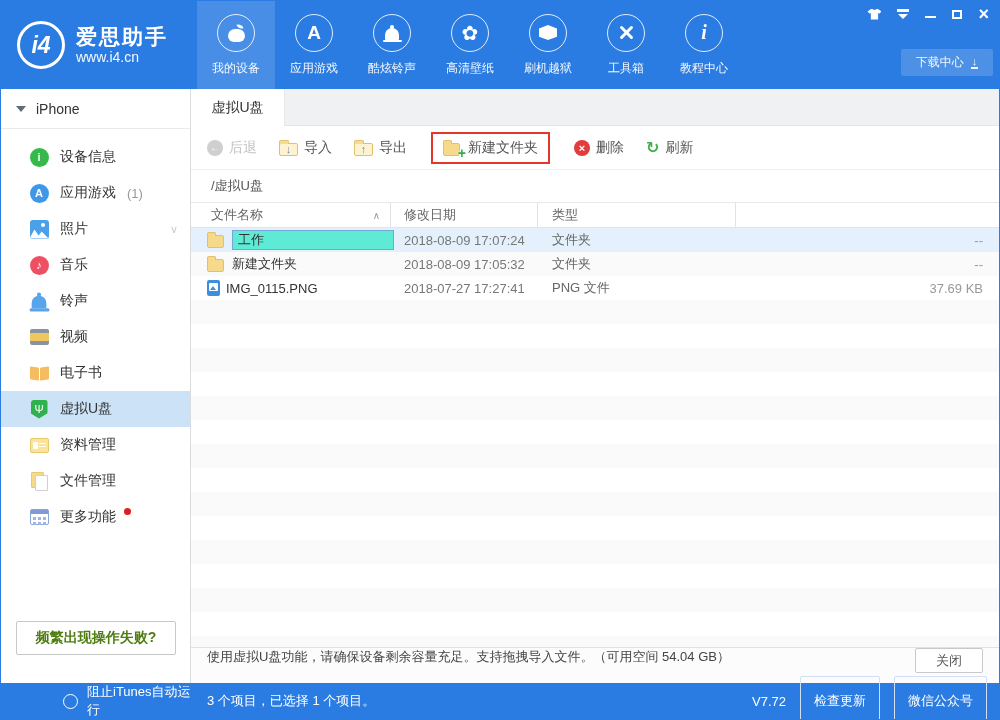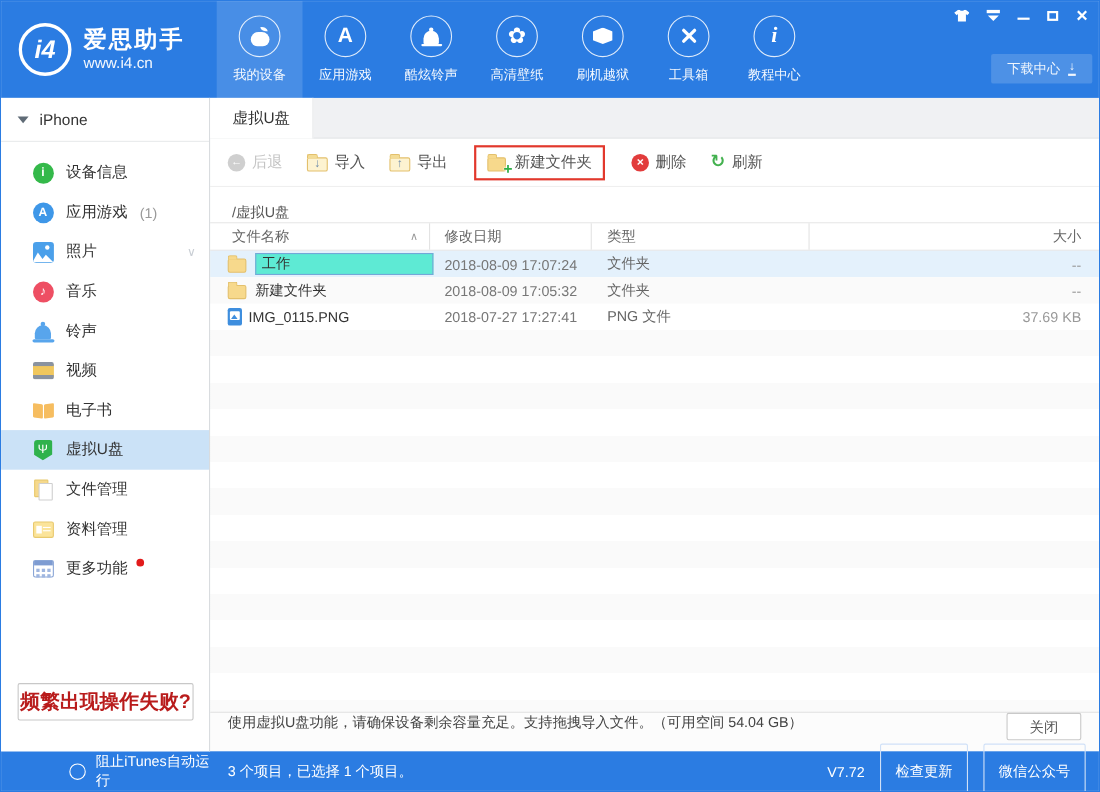--- a/index.html
+++ b/index.html
@@ -114,21 +114,21 @@
   .filemgmt-icon::before{content:"";position:absolute;left:0;top:0;width:11px;height:14px;
     background:#f6d98c;border:1px solid #e8c96e;border-radius:1px;}
   .filemgmt-icon::after{content:"";position:absolute;left:4px;top:3px;width:11px;height:14px;
     background:#fff;border:1px solid #cfcfcf;border-radius:1px;}
   .more-icon{width:19px;height:16px;border:1.5px solid #8aa6d6;border-radius:2px;position:relative;background:#fff;}
   .more-icon::before{content:"";position:absolute;left:0;top:0;width:100%;height:4px;background:#7e9cd2;}
   .more-icon::after{content:"";position:absolute;left:2.5px;top:7px;width:3px;height:3px;background:#9fb6e0;
     box-shadow:5px 0 #9fb6e0,10px 0 #9fb6e0,0 5px #9fb6e0,5px 5px #9fb6e0,10px 5px #9fb6e0;}
   .help-btn{position:absolute;bottom:28px;left:15px;width:160px;height:34px;background:#fff;
     border:1px solid #c8c8c8;border-radius:2px;display:flex;align-items:center;justify-content:center;
-    color:#b91c1c;font-size:18px;font-weight:bold;cursor:pointer;}
+    color:#4d7c0f;font-size:14px;font-weight:bold;cursor:pointer;}
   
   .main{flex:1;display:flex;flex-direction:column;min-width:0;background:#fff;}
   .tabstrip{height:37px;background:#f0f1f3;border-bottom:1px solid #e3e6e8;display:flex;flex-shrink:0;}
   .tab{width:94px;height:37px;background:#fff;display:flex;align-items:center;justify-content:center;
     font-size:14px;color:#333;border-right:1px solid #e6e8ea;margin-bottom:-1px;position:relative;z-index:1;cursor:pointer;}
   .toolbar{height:44px;display:flex;align-items:center;padding-left:16px;gap:22px;
     border-bottom:1px solid #efefef;flex-shrink:0;}
   .tool-btn{display:flex;align-items:center;gap:6px;font-size:14px;color:#555;cursor:pointer;}
   .tool-btn.disabled{color:#c3c3c3;}
   .back-circ{width:16px;height:16px;border-radius:50%;background:#cfcfcf;color:#fff;
@@ -143,21 +143,21 @@
   .folder-solid::before{content:"";position:absolute;top:-4px;left:-1px;width:7px;height:3px;
     background:#f7d98c;border:1px solid #e3c06c;border-bottom:none;border-radius:2px 2px 0 0;}
   .ovl-arrow{position:absolute;left:50%;top:58%;transform:translate(-50%,-50%);
     color:#6f8cab;font-weight:bold;font-size:11px;line-height:1;}
   .ovl-plus{position:absolute;right:-4px;bottom:-4px;color:#2fae47;font-weight:bold;font-size:14px;
     line-height:1;text-shadow:0 0 2px #fff,0 0 2px #fff;}
   .newfolder-hl{border:2px solid #e2382c;padding:5px 10px;display:flex;margin:0 2px;}
   .del-circ{width:16px;height:16px;border-radius:50%;background:#e23c3c;color:#fff;
     display:flex;align-items:center;justify-content:center;font-size:11px;font-weight:bold;}
   .refresh-glyph{color:#43b14f;font-size:16px;font-weight:bold;line-height:1;}
-  .path-row{height:32px;display:flex;align-items:flex-end;padding-left:20px;font-size:13px;
+  .path-row{height:32px;display:flex;align-items:center;padding-left:20px;font-size:13px;
     color:#555;flex-shrink:0;}
   
   .thead{height:26px;display:flex;align-items:center;border-top:1px solid #e8e8e8;
     border-bottom:1px solid #e4e4e4;font-size:13px;color:#666;flex-shrink:0;}
   .col-name{width:200px;padding-left:20px;display:flex;align-items:center;height:100%;}
   .col-date{width:147px;padding-left:13px;height:100%;display:flex;align-items:center;}
   .col-type{width:198px;padding-left:14px;height:100%;display:flex;align-items:center;}
   .col-size{flex:1;padding-right:16px;text-align:right;justify-content:flex-end;display:flex;align-items:center;height:100%;}
   .thead .col-name,.thead .col-date,.thead .col-type{border-right:1px solid #e3e3e3;cursor:pointer;}
   .thead .col-size{cursor:pointer;}
@@ -328,29 +328,29 @@
           <span>电子书</span>
         </div>
         <div class="side-item selected">
           <span class="icon20">
               <span class="usb-icon">Ψ</span>
             </span>
           <span>虚拟U盘</span>
         </div>
         <div class="side-item">
           <span class="icon20">
+              <span class="datamgmt-icon"></span>
+            </span>
+          <span>资料管理</span>
+        </div>
+        <div class="side-item">
+          <span class="icon20">
               <span class="filemgmt-icon"></span>
             </span>
           <span>文件管理</span>
-        </div>
-        <div class="side-item">
-          <span class="icon20">
-              <span class="datamgmt-icon"></span>
-            </span>
-          <span>资料管理</span>
         </div>
         <div class="side-item">
           <span class="icon20">
               <span class="more-icon"></span>
             </span>
           <span>更多功能</span>
           <span class="red-dot"></span>
         </div>
       </div>
       <div class="help-btn">频繁出现操作失败?</div>
@@ -407,23 +407,20 @@
         <div class="col-name">
           <span>文件名称</span>
           <span class="sort-arrow">∧</span>
         </div>
         <div class="col-date">
           <span>修改日期</span>
         </div>
         <div class="col-type">
           <span>类型</span>
         </div>
-        <div class="col-size">
-          <span>大小</span>
-        </div>
       </div>
 
       <div class="tbody">
         <div class="trow row-selected">
           <div class="col-name">
             <span class="folder-wrap tbl-folder">
                 <span class="folder-solid"></span>
               </span>
             <input class="rename-input" value="工作" style="">
           </div>

